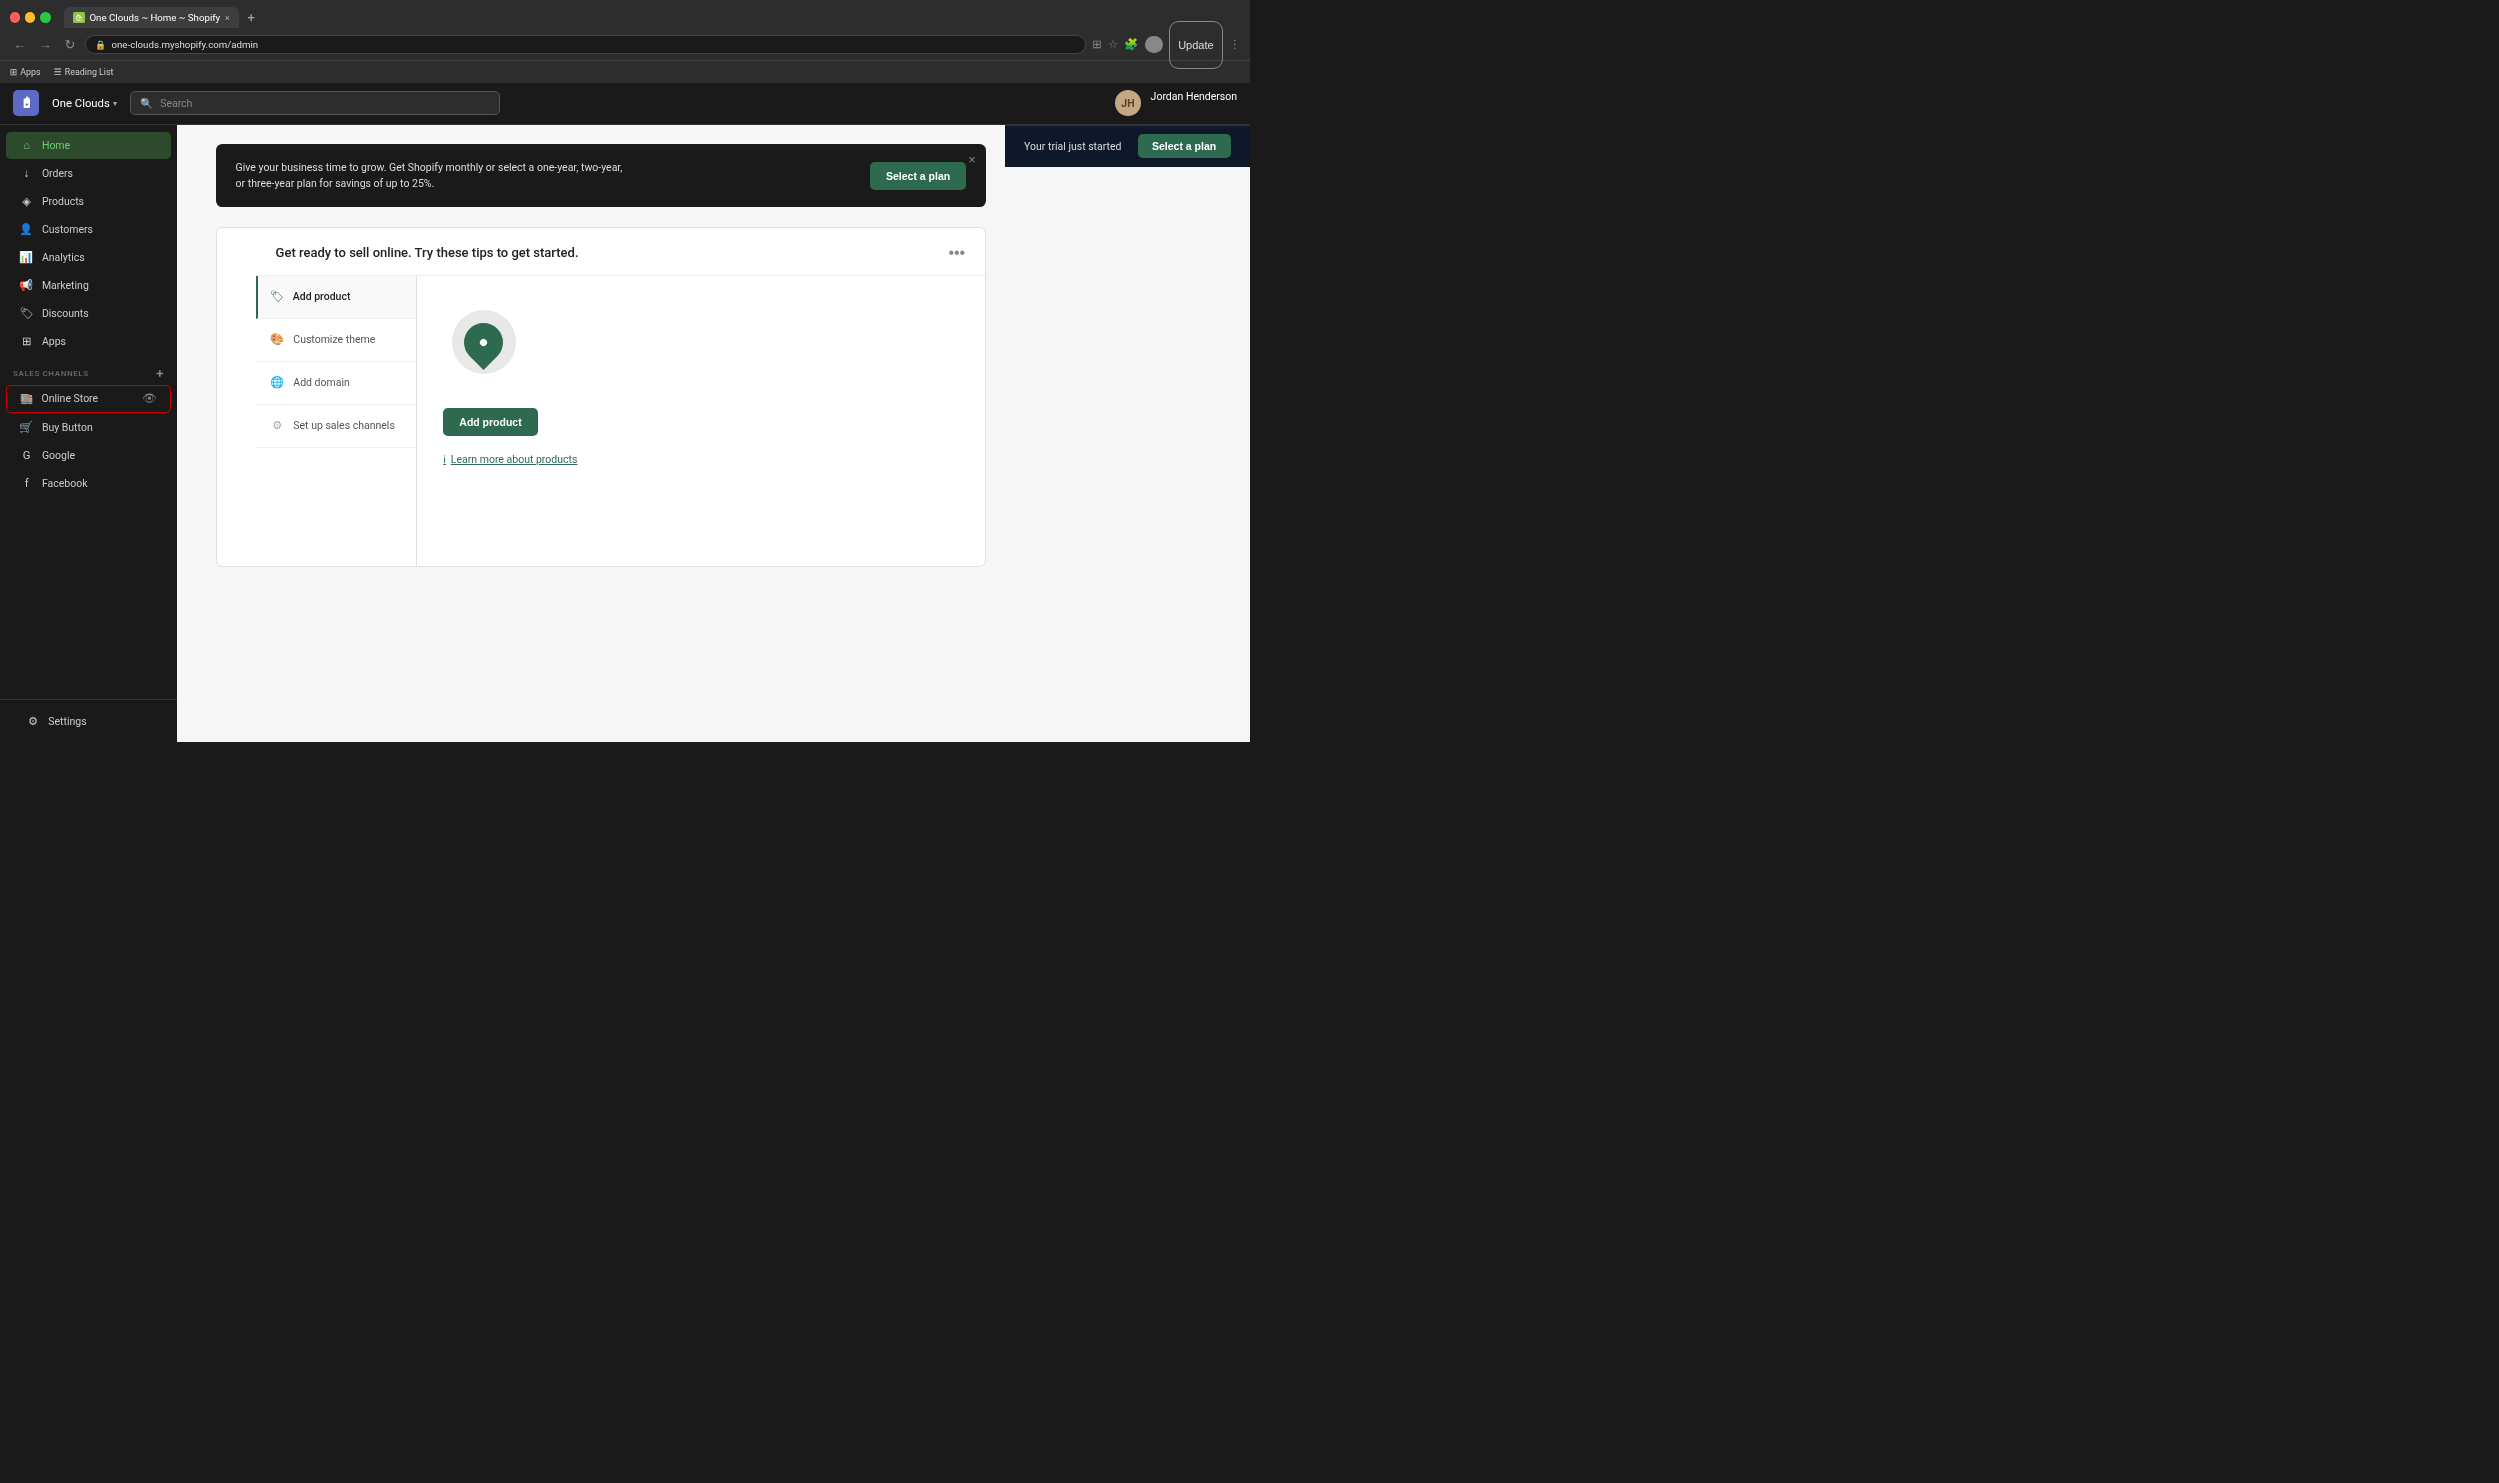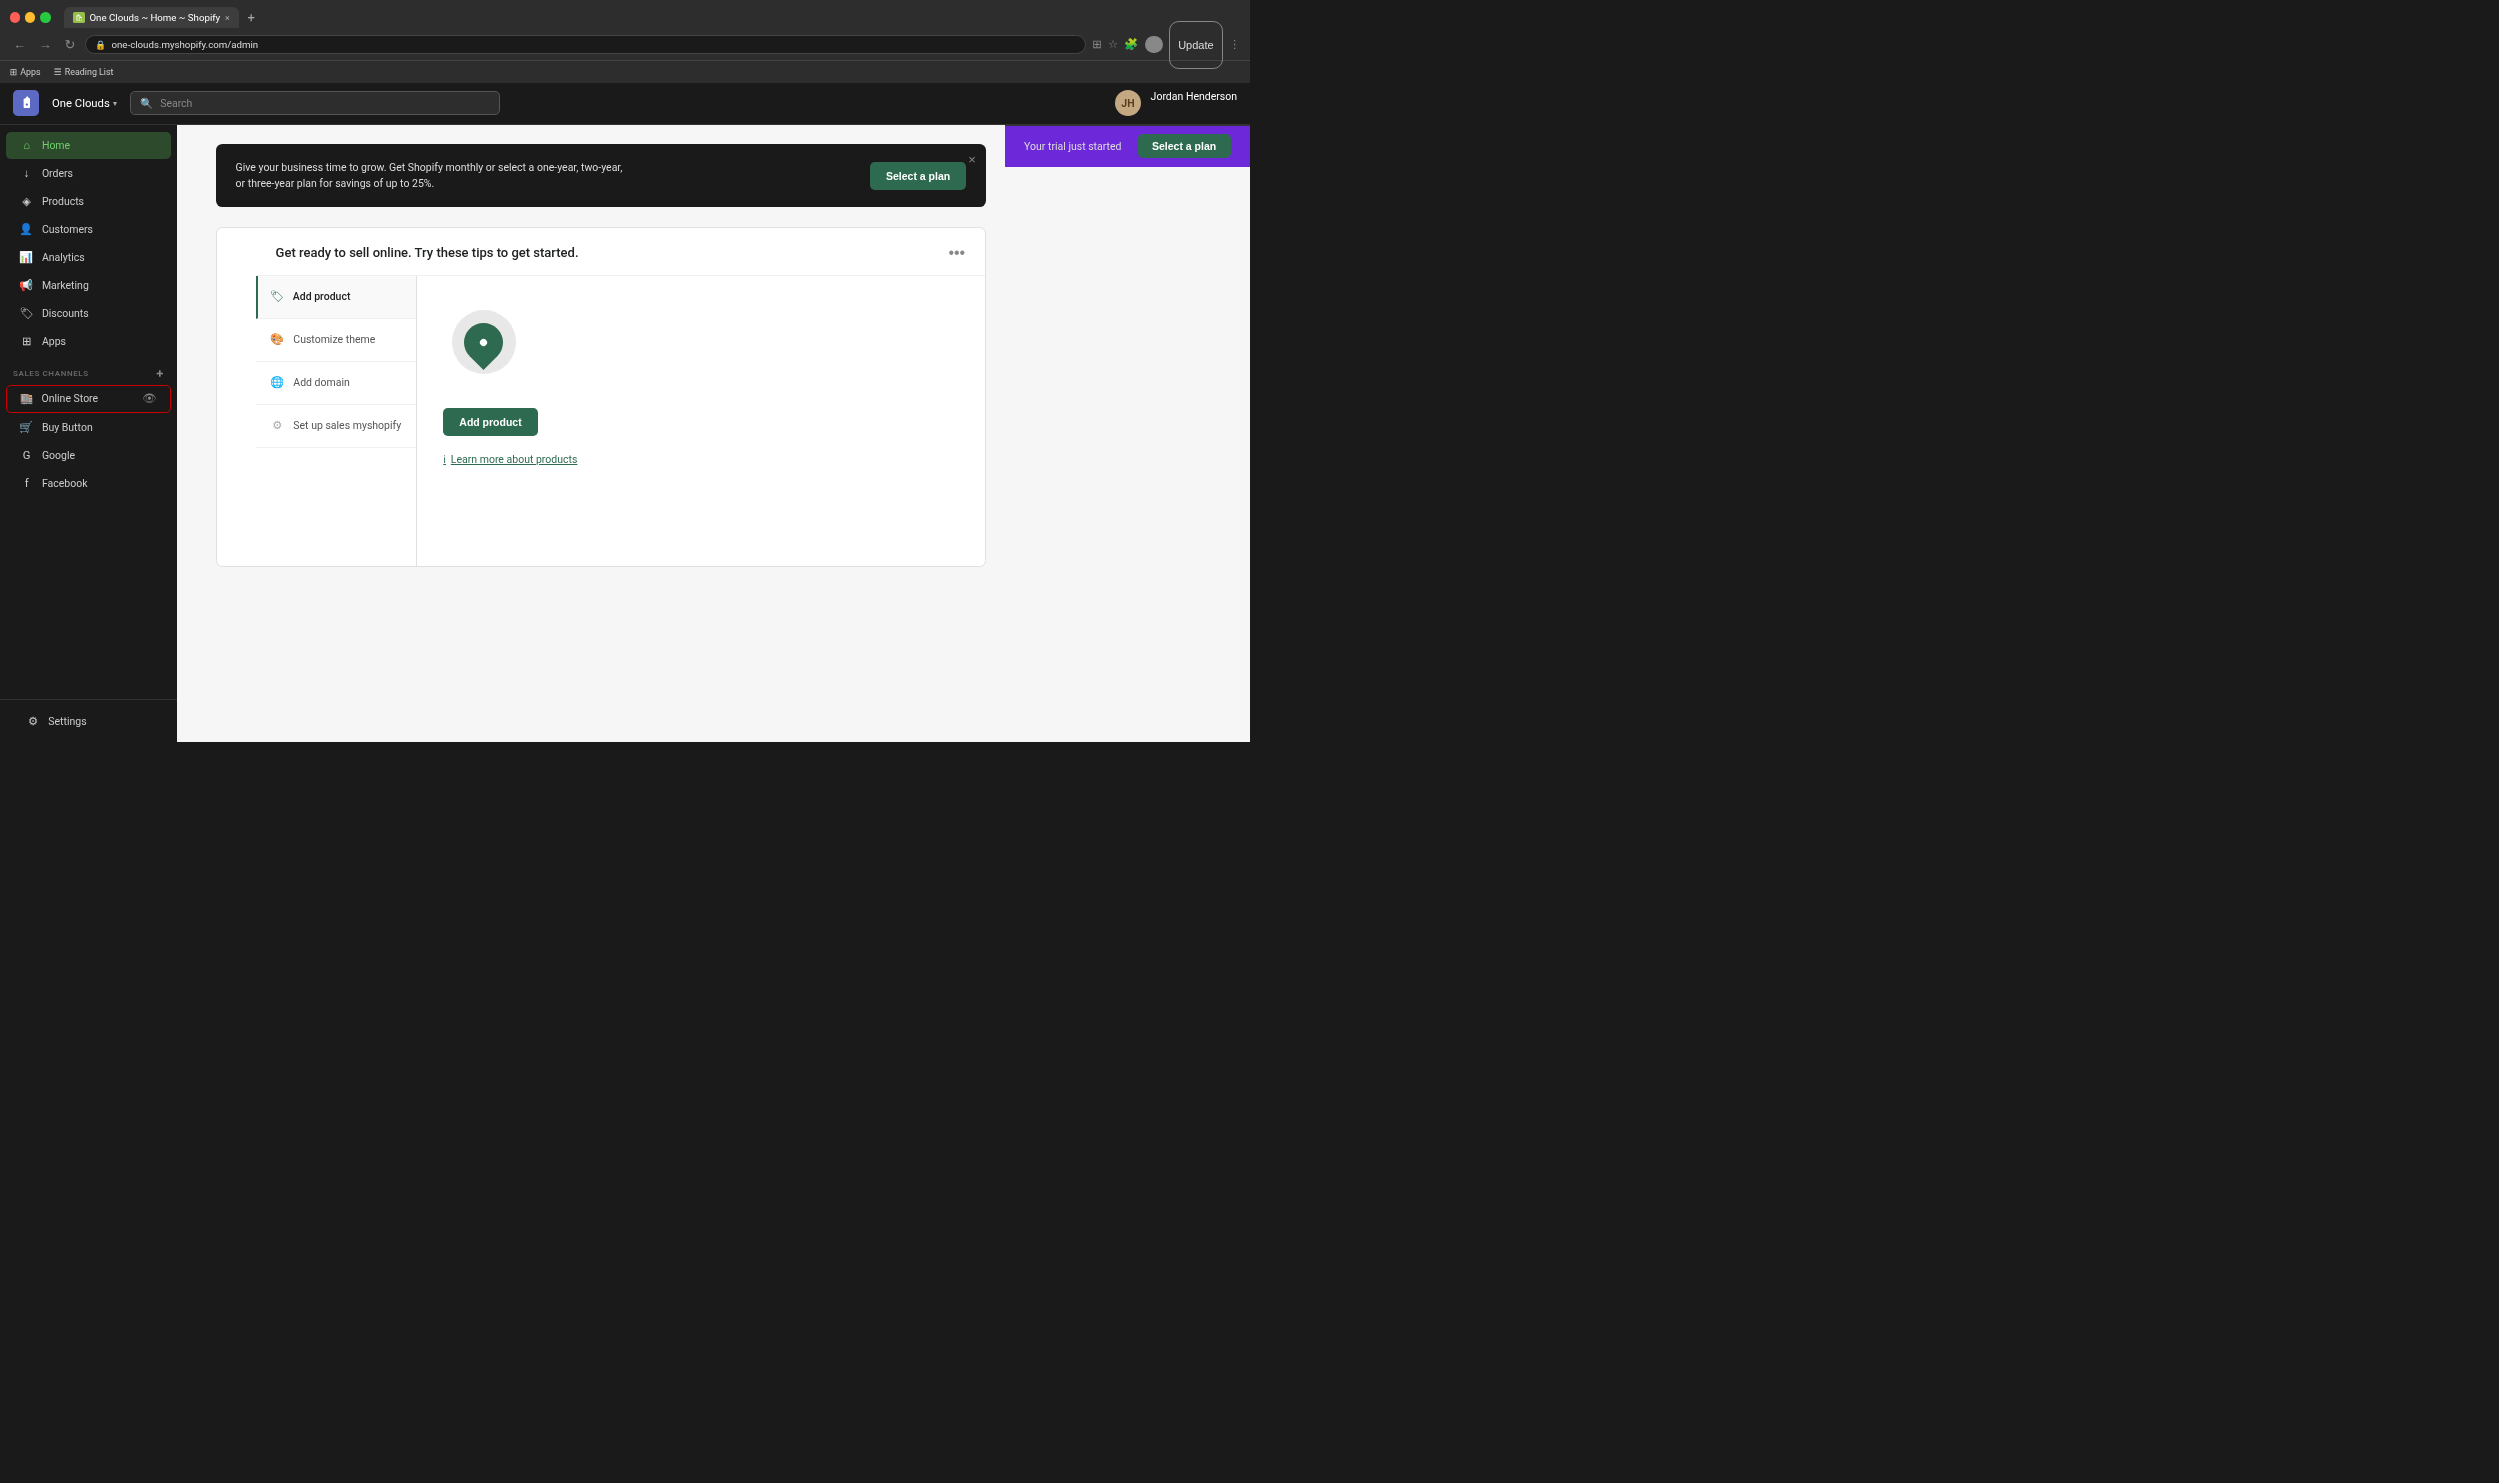--- a/index.html
+++ b/index.html
@@ -93,21 +93,21 @@
     .tip-detail-img { width: 81px; height: 81px; display: flex; align-items: center; justify-content: center; }
     .tag-icon-container { position: relative; width: 64px; height: 64px; }
     .tag-circle { width: 64px; height: 64px; border-radius: 50%; background: #e8e8e8; display: flex; align-items: center; justify-content: center; }
     .tag-shape { width: 39px; height: 39px; background: #2d6a4f; border-radius: 50% 50% 50% 0; transform: rotate(-45deg); display: flex; align-items: center; justify-content: center; }
     .tag-hole { width: 6.4px; height: 6.4px; background: white; border-radius: 50%; }
     .add-product-btn { background: #2d6a4f; color: #fff; border: none; border-radius: 4.8px; padding: 8px 16px; font-size: 10.5px; font-weight: 600; cursor: pointer; margin-top: 16px; width: fit-content; }
     .learn-more-link { margin-top: 16px; color: #2d6a4f; font-size: 10.5px; display: flex; align-items: center; gap: 4.8px; text-decoration: underline; cursor: pointer; }
     .learn-more-link .info-icon { color: #2d6a4f; }
 
     
-    .trial-bar { background: #6d28d9; padding: 0 19.3px; height: 42px; display: flex; align-items: center; justify-content: center; gap: 16px; border-top: 0.8px solid #333; }
+    .trial-bar { background: #0f172a; padding: 0 19.3px; height: 42px; display: flex; align-items: center; justify-content: center; gap: 16px; border-top: 0.8px solid #333; }
     .trial-text { color: #ddd; font-size: 10.5px; }
     .trial-select-btn { background: #2d6a4f; color: #fff; border: none; border-radius: 4.8px; padding: 6.4px 14.5px; font-size: 10.5px; font-weight: 600; cursor: pointer; }
 
     
     ::-webkit-scrollbar { width: 4.8px; }
     ::-webkit-scrollbar-track { background: transparent; }
     ::-webkit-scrollbar-thumb { background: #ccc; border-radius: 2.4px; }
   </style>
 </head>
 <body>
@@ -278,21 +278,21 @@
               <div class="tip-item">
                 <span class="tip-icon gray">🎨</span>
                 <span>Customize theme</span>
               </div>
               <div class="tip-item">
                 <span class="tip-icon gray">🌐</span>
                 <span>Add domain</span>
               </div>
               <div class="tip-item">
                 <span class="tip-icon gray">⚙</span>
-                <span>Set up sales myshopify</span>
+                <span>Set up sales channels</span>
               </div>
             </div>
 
             <div class="tip-detail">
               <div class="tip-detail-header">
                 <div class="tip-detail-img">
                   <div class="tag-icon-container">
                     <div class="tag-circle">
                       <div class="tag-shape">
                         <div class="tag-hole"></div>

